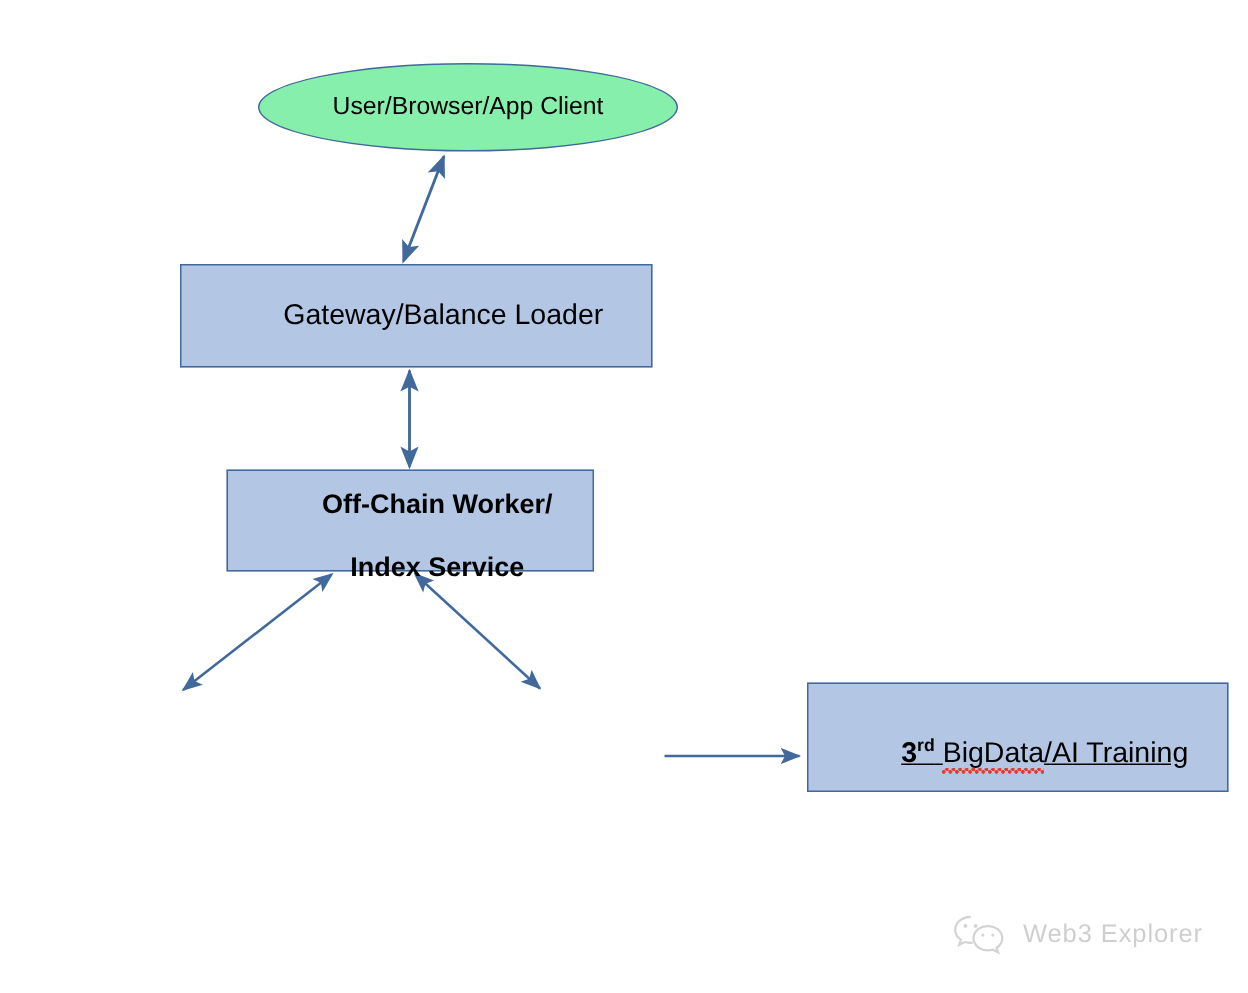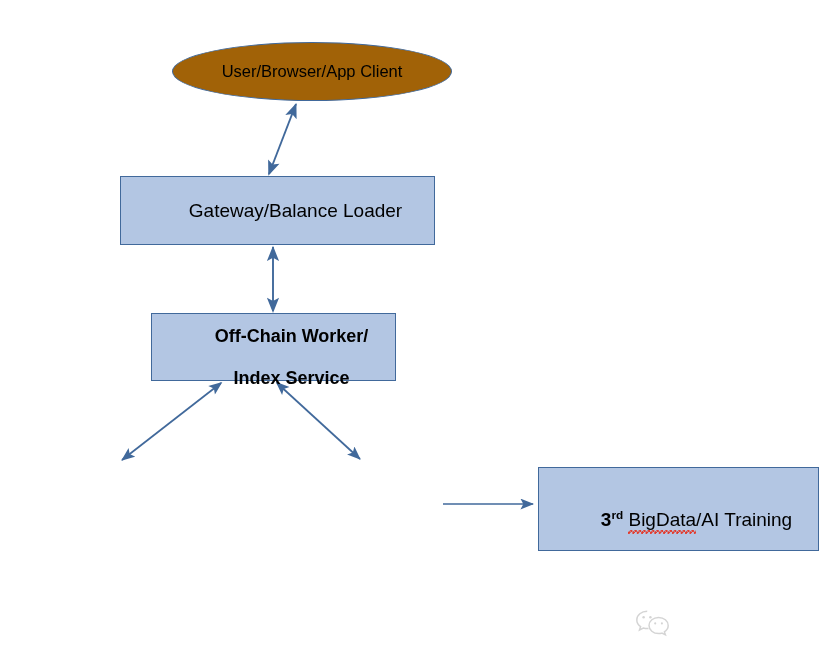--- a/index.html
+++ b/index.html
@@ -39,21 +39,21 @@
   }
 
   
   .ellipse {
     position: absolute;
     display: flex;
     align-items: center;
     justify-content: center;
     border: 1.4px solid #41699b;
     border-radius: 50%;
-    background: #a16207;
+    background: #86efac;
     box-sizing: border-box;
   }
   .ellipse .node-label {
     font-size: 16.5px;
   }
 
   
   .rect {
     position: absolute;
     display: flex;
@@ -205,35 +205,36 @@
 
   <div class="rect small" style="left:151px; top:313px; width:245px; height:68px;">
     <div class="node-label">
       <span>Off-Chain Worker/</span><br>
       <span>Index Service</span>
     </div>
   </div>
 
 
 
-  <div class="rect" style="left:538px; top:467px; width:281px; height:84px;">
+  <div class="rect" style="left:538px; top:455px; width:281px; height:73px;text-decoration:underline;">
     <div class="node-label">
       <span class="ordinal-num">3</span><span class="ordinal-suffix">rd</span><span> </span><span class="squiggle">BigData</span><span>/AI Training</span>
     </div>
   </div>
 
 
   <div id="watermark">
     <span>
       <svg width="40" height="32" viewBox="0 0 40 32">
         <g fill="none" stroke="#9a9a9a" stroke-width="1.5">
           <path d="M14.2 4.2C8.4 4.2 3.8 8.1 3.8 12.9c0 2.7 1.5 5.1 3.8 6.7l-1.1 3.3 3.8-1.9c1.2 0.35 2.5 0.55 3.9 0.55 0.45 0 0.9-0.02 1.3-0.07"></path>
           <path d="M25.6 10.4c-5.3 0-9.6 3.6-9.6 8.1s4.3 8.1 9.6 8.1c1.15 0 2.25-0.17 3.3-0.48l3.5 1.75-1-3.0c2.25-1.5 3.8-3.8 3.8-6.37 0-4.5-4.3-8.1-9.6-8.1z"></path>
         </g>
         <circle cx="10.6" cy="10.3" r="1.25" fill="#9a9a9a"></circle>
         <circle cx="17.4" cy="10.3" r="1.25" fill="#9a9a9a"></circle>
         <circle cx="22.2" cy="16.4" r="1.05" fill="#9a9a9a"></circle>
         <circle cx="28.9" cy="16.4" r="1.05" fill="#9a9a9a"></circle>
       </svg>
     </span>
+    <span class="wm-text">Web3 Explorer</span>
   </div>
 
 </div>
 
 </body></html>

